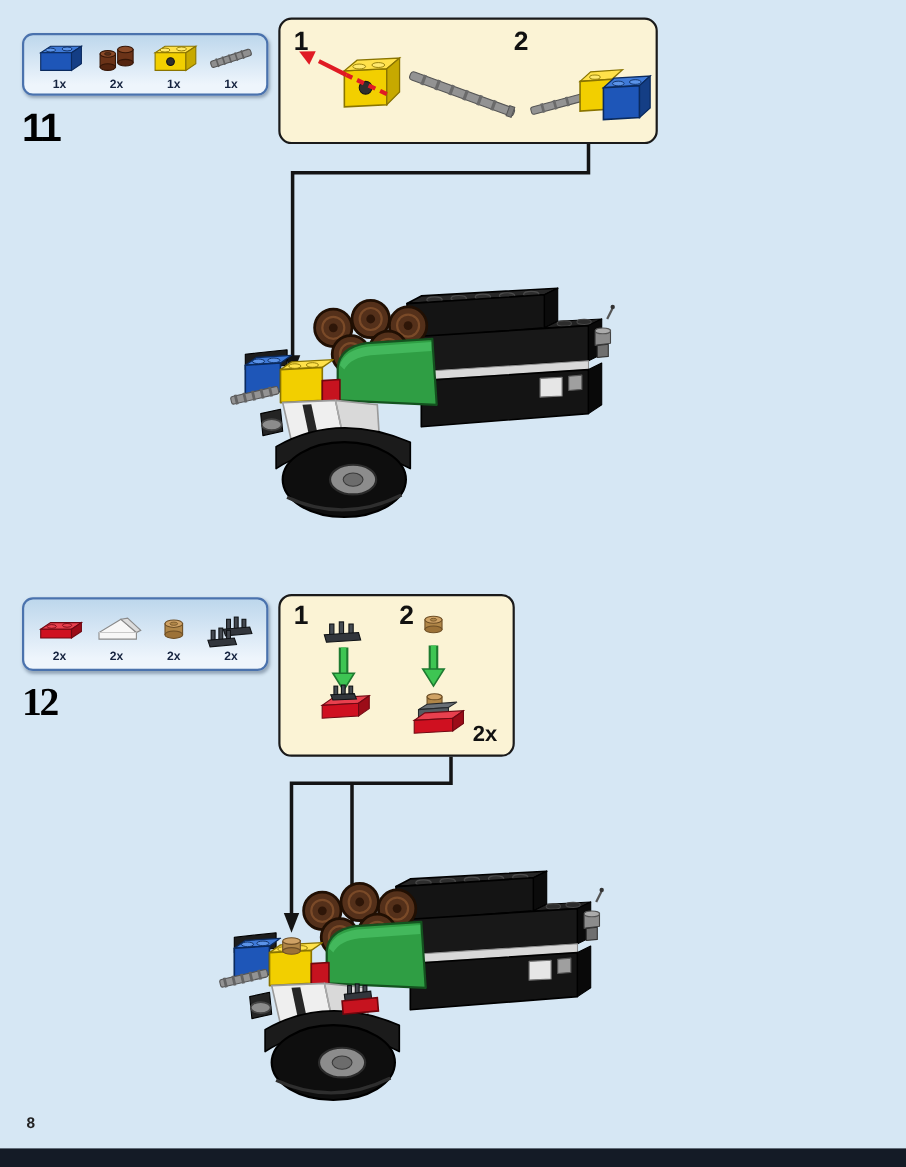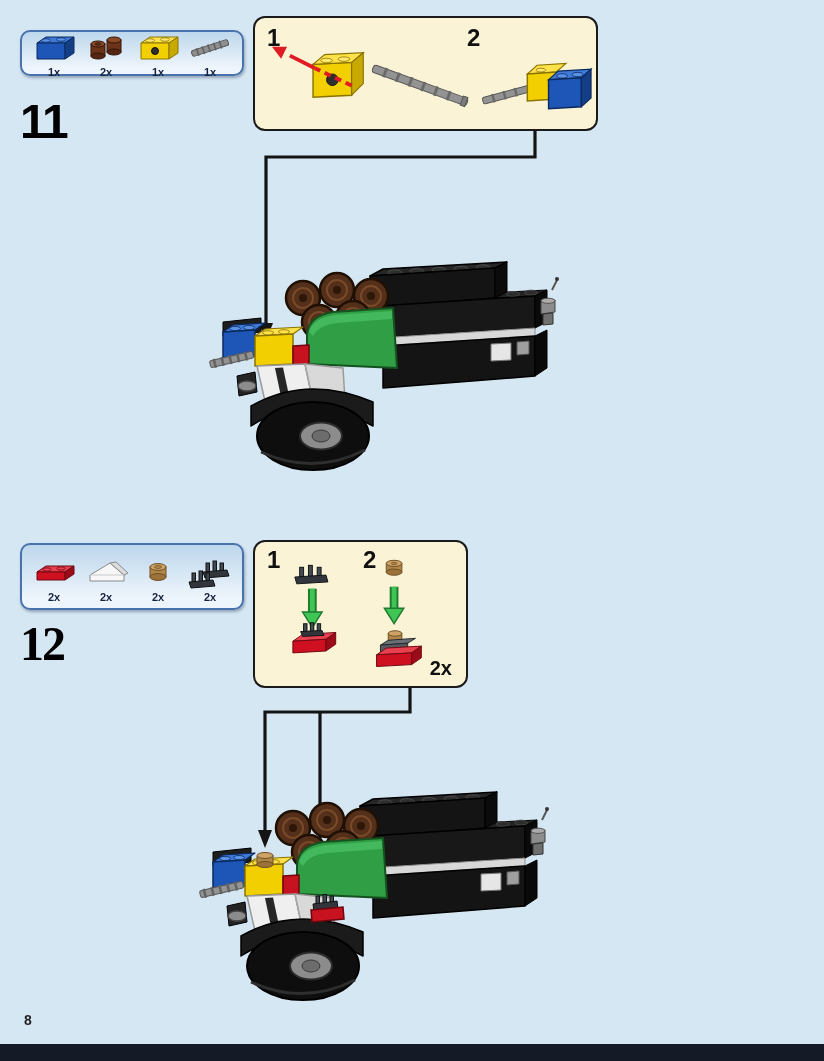--- a/index.html
+++ b/index.html
@@ -30,21 +30,21 @@
   .part{
     display:flex;flex-direction:column;align-items:center;
   }
   .part svg{display:block;}
   .part .count{
     font-weight:bold;font-size:11px;color:#15233f;margin-top:1px;
   }
   
   .step-number{
     position:absolute;
-    font-size:48px;font-weight:bold;color:#000;
+    font-size:36px;font-weight:bold;color:#000;
     letter-spacing:-2px;line-height:1;
   }
   
   .substep-box{
     position:absolute;
     background:#fbf3d5;
     border:2.5px solid #1a1a1a;
     border-radius:12px;
     box-sizing:border-box;
   }
@@ -161,21 +161,21 @@
       <ellipse cx="126" cy="196" rx="21" ry="13.5" fill="#8c8c8c" stroke="#2b2b2b" stroke-width="2"></ellipse>
       <ellipse cx="126" cy="196" rx="9" ry="6" fill="#6c6c6c" stroke="#3a3a3a" stroke-width="1"></ellipse>
     </g>
   </defs>
 </svg>
 
 <div class="page">
 
   <section>
 
-    <div class="parts-box" style="left:20px;top:30px;width:224px;height:46px;">
+    <div class="parts-box" style="left:20px;top:30px;width:224px;height:57px;">
       <div class="part">
         <svg width="46" height="34" viewBox="0 0 46 34">
           <polygon points="6,12 34,12 43,6 15,6" fill="#3f7ad8" stroke="#0a2a5e"></polygon>
           <polygon points="6,12 34,12 34,28 6,28" fill="#1e56b8" stroke="#0a2a5e"></polygon>
           <polygon points="34,12 43,6 43,22 34,28" fill="#143e85" stroke="#0a2a5e"></polygon>
           <ellipse cx="15" cy="9.5" rx="4.5" ry="1.8" fill="#5b93e8" stroke="#0a2a5e" stroke-width="0.8"></ellipse>
           <ellipse cx="30" cy="8.5" rx="4.5" ry="1.8" fill="#5b93e8" stroke="#0a2a5e" stroke-width="0.8"></ellipse>
         </svg>
         <span class="count">1x</span>
       </div>

